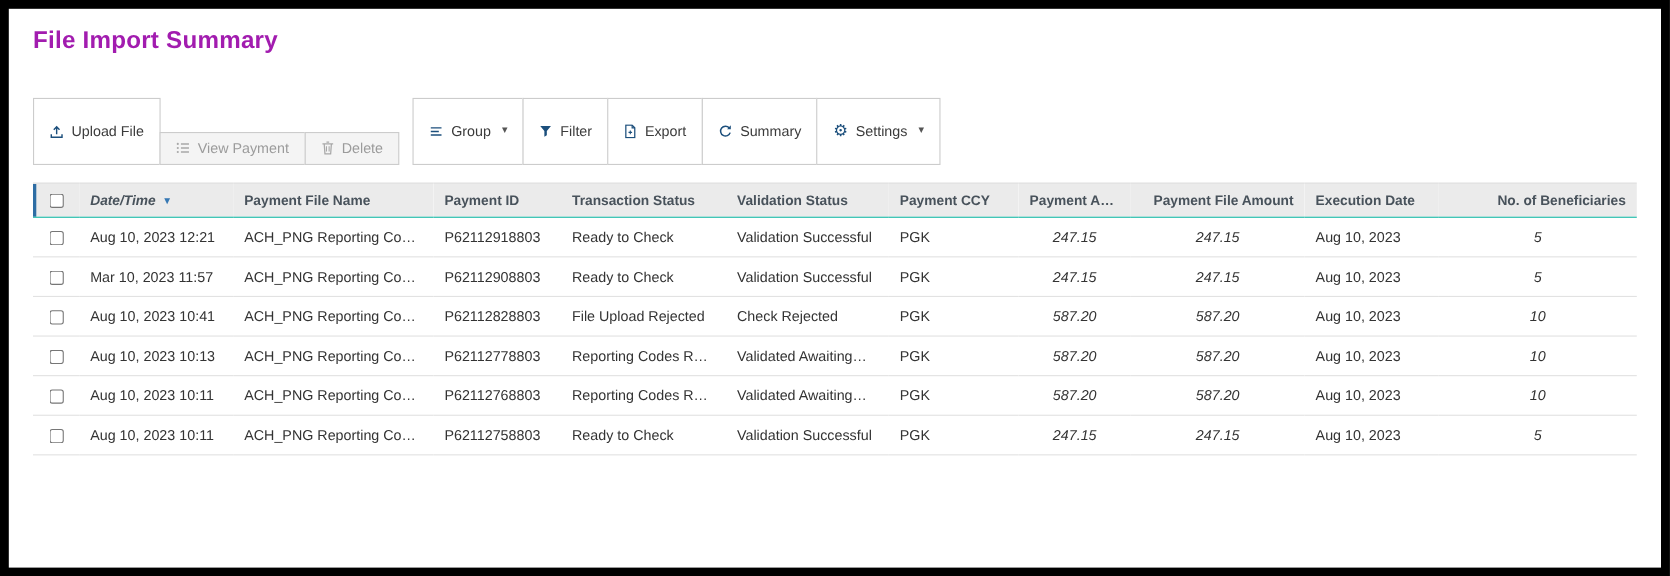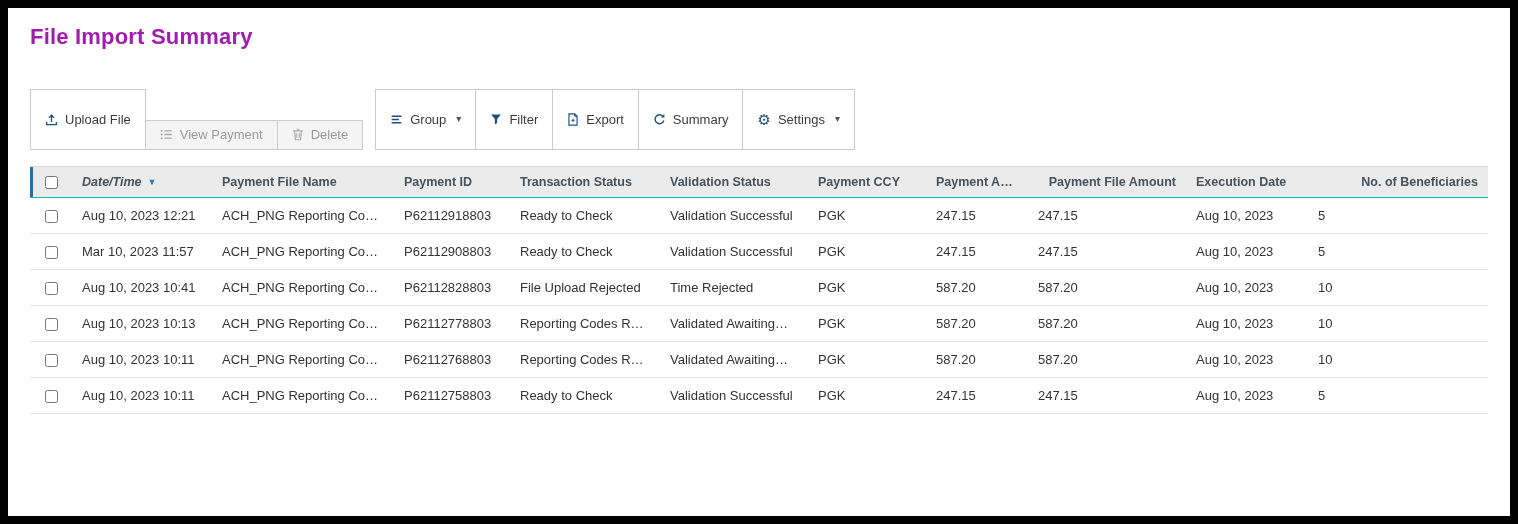--- a/index.html
+++ b/index.html
@@ -50,21 +50,21 @@
   thead th.right { text-align:right; }
   th.sorted .hlabel { font-style:italic; }
   .sort-arrow { color:#3678b4; font-size:9px; margin-left:6px; vertical-align:1px; }
   tbody td {
     border-bottom:1px solid #e2e2e2;
     font-size:13px; color:#333;
     padding:10px 10px; height:36px;
     overflow:hidden; white-space:nowrap; text-overflow:ellipsis;
     background:#fff;
   }
-  tbody td.right { text-align:left; }
+  tbody td.right { text-align:center;font-style:italic; }
   td.cb, th.cb { text-align:center; padding:8px 4px; }
   input[type="checkbox"] { width:13px; height:13px; margin:0; vertical-align:middle; }
 </style>
 </head>
 <body>
 
 <div class="frame">
   <div class="page">
 
     <h1 class="page-title">File Import Summary</h1>
@@ -202,21 +202,21 @@
             <td class="right">247.15</td>
             <td>Aug 10, 2023</td>
             <td class="right">5</td>
           </tr>
           <tr>
             <td class="cb"><input type="checkbox" style=""></td>
             <td>Aug 10, 2023 10:41</td>
             <td>ACH_PNG Reporting Cod…</td>
             <td>P62112828803</td>
             <td>File Upload Rejected</td>
-            <td>Time Rejected</td>
+            <td>Check Rejected</td>
             <td>PGK</td>
             <td class="right">587.20</td>
             <td class="right">587.20</td>
             <td>Aug 10, 2023</td>
             <td class="right">10</td>
           </tr>
           <tr>
             <td class="cb"><input type="checkbox" style=""></td>
             <td>Aug 10, 2023 10:13</td>
             <td>ACH_PNG Reporting Cod…</td>

